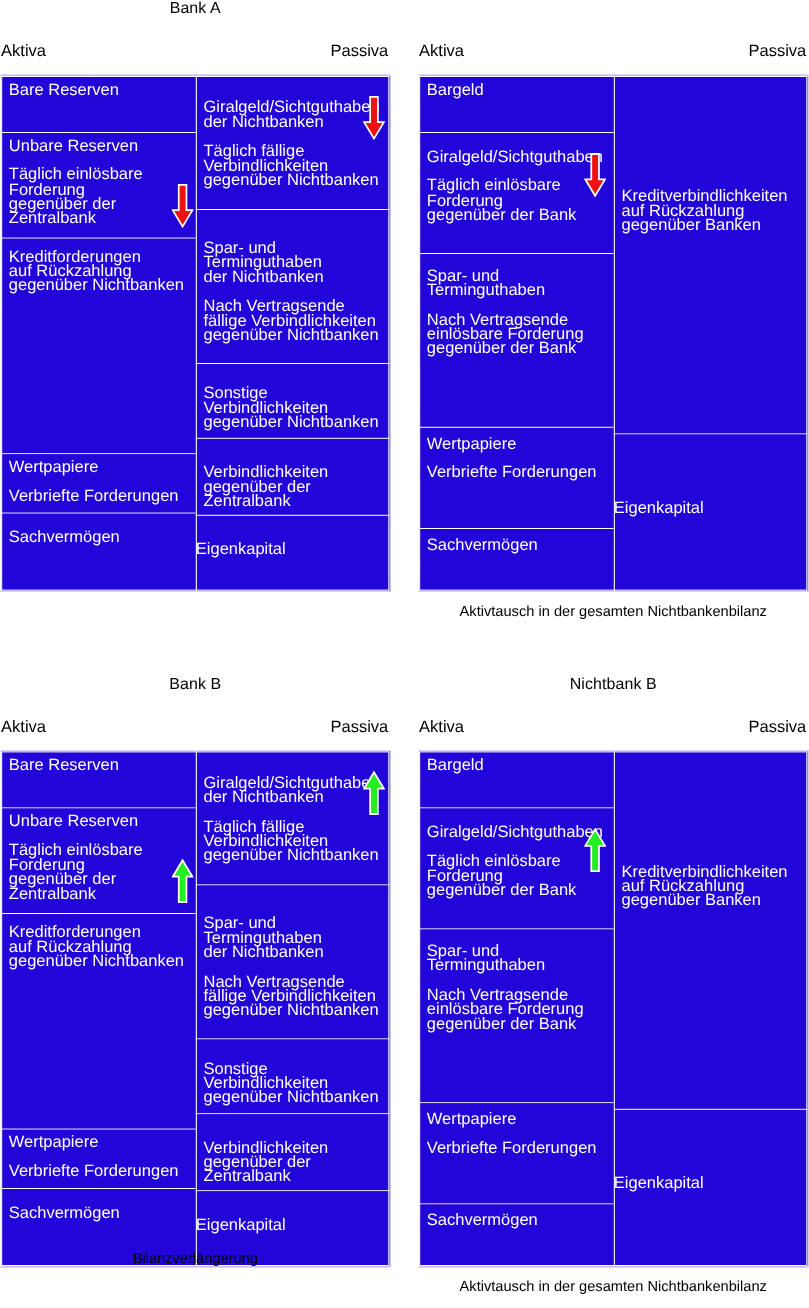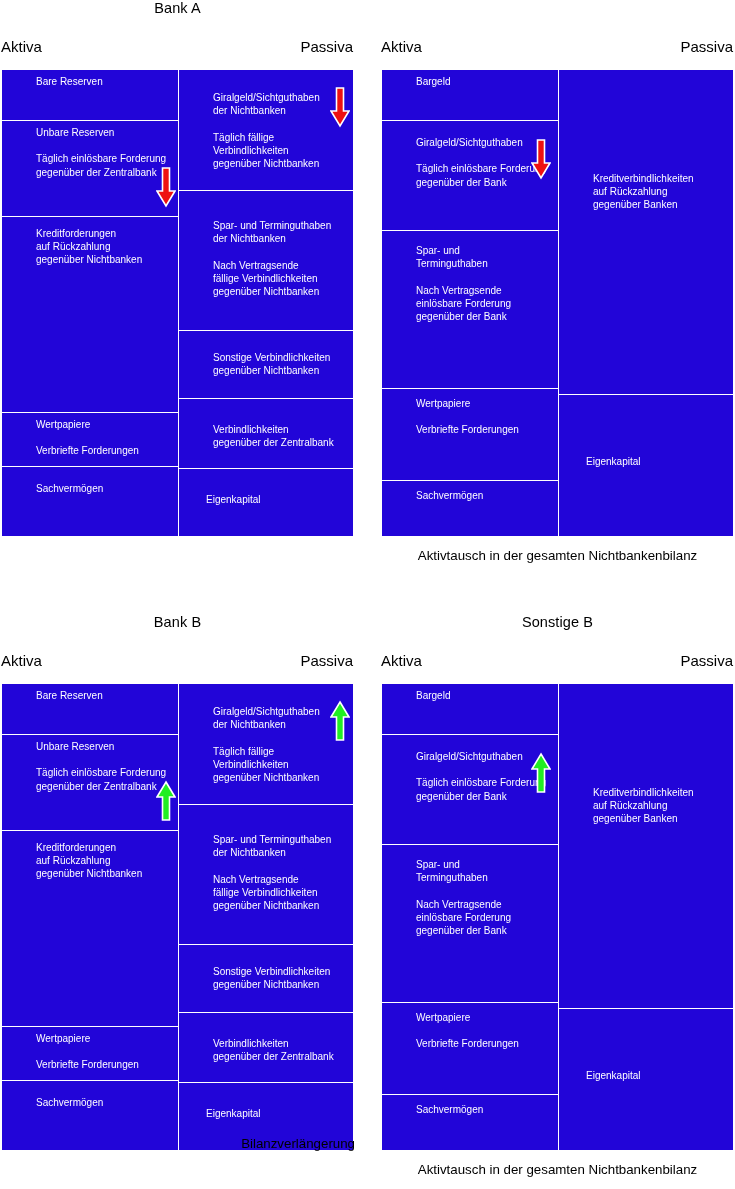--- a/index.html
+++ b/index.html
@@ -61,24 +61,23 @@
     left: 0; right: 0;
     background: #2205d8;
     border-bottom: 1px solid #ffffff;
     overflow: hidden;
   }
   .cell.last { border-bottom: none; }
   .cell-text {
     position: absolute;
     left: 7px; right: 6px;
     color: #ffffff;
-    font-size: 10px;
+    font-size: 15px;
     line-height: 13.2px;
     white-space: pre-line;
-    margin-left: 28px;
   }
   .cell-text.center { text-align: left; left: 0; right: 0; }
 
   
   .v-split {
     position: absolute;
     top: 0; bottom: 0;
     width: 1px;
     background: #ffffff;
   }
@@ -309,25 +308,25 @@
 gegenüber der Zentralbank</div>
         </div>
         <div class="cell last" style="top:400px;height:68px;">
           <div class="cell-text center" style="top:24px;">Eigenkapital</div>
         </div>
       </div>
       <div class="v-split" style="left:177px;"></div>
       <div class="sheet-frame"></div>
     </div>
 
-    <div class="caption" style="top:522px;text-align:right;">Bilanzverlängerung</div>
+    <div class="caption" style="top:522px;">Bilanzverlängerung</div>
   </div>
 
   <div class="panel" style="left:380px; top:614px; width:355px; height:570px;">
-    <div class="panel-title">Sonstige B</div>
+    <div class="panel-title">Nichtbank B</div>
     <div class="col-labels">
       <span class="lbl-aktiva">Aktiva</span>
       <span class="lbl-passiva">Passiva</span>
     </div>
 
     <div class="sheet" style="width:355px; height:470px;">
       <div class="side left" style="width:177px; height:468px;">
         <div class="cell" style="top:0px;height:52px;">
           <div class="cell-text" style="top:6px;">Bargeld</div>
         </div>

